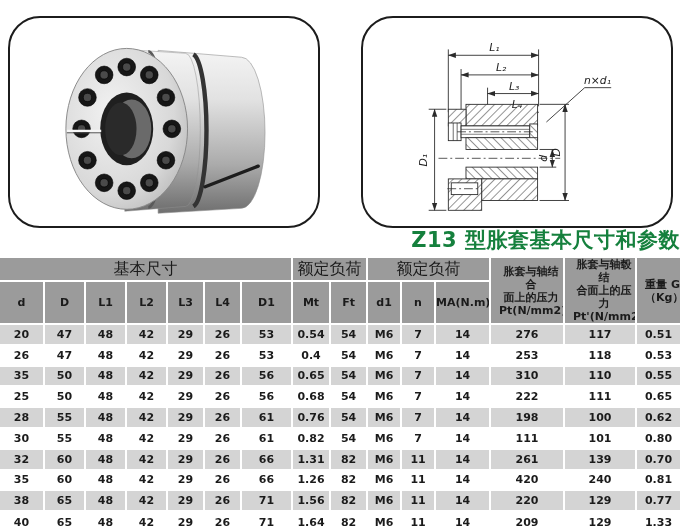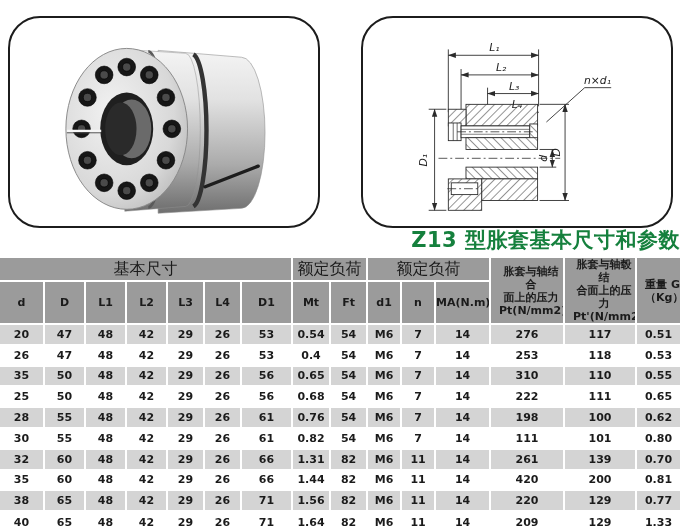--- a/index.html
+++ b/index.html
@@ -388,27 +388,27 @@
           <td>0.70</td>
         </tr>
         <tr>
           <td>35</td>
           <td>60</td>
           <td>48</td>
           <td>42</td>
           <td>29</td>
           <td>26</td>
           <td>66</td>
-          <td>1.44</td>
+          <td>1.26</td>
           <td>82</td>
           <td>M6</td>
           <td>11</td>
           <td>14</td>
           <td>420</td>
-          <td>200</td>
+          <td>240</td>
           <td>0.81</td>
         </tr>
         <tr>
           <td>38</td>
           <td>65</td>
           <td>48</td>
           <td>42</td>
           <td>29</td>
           <td>26</td>
           <td>71</td>

